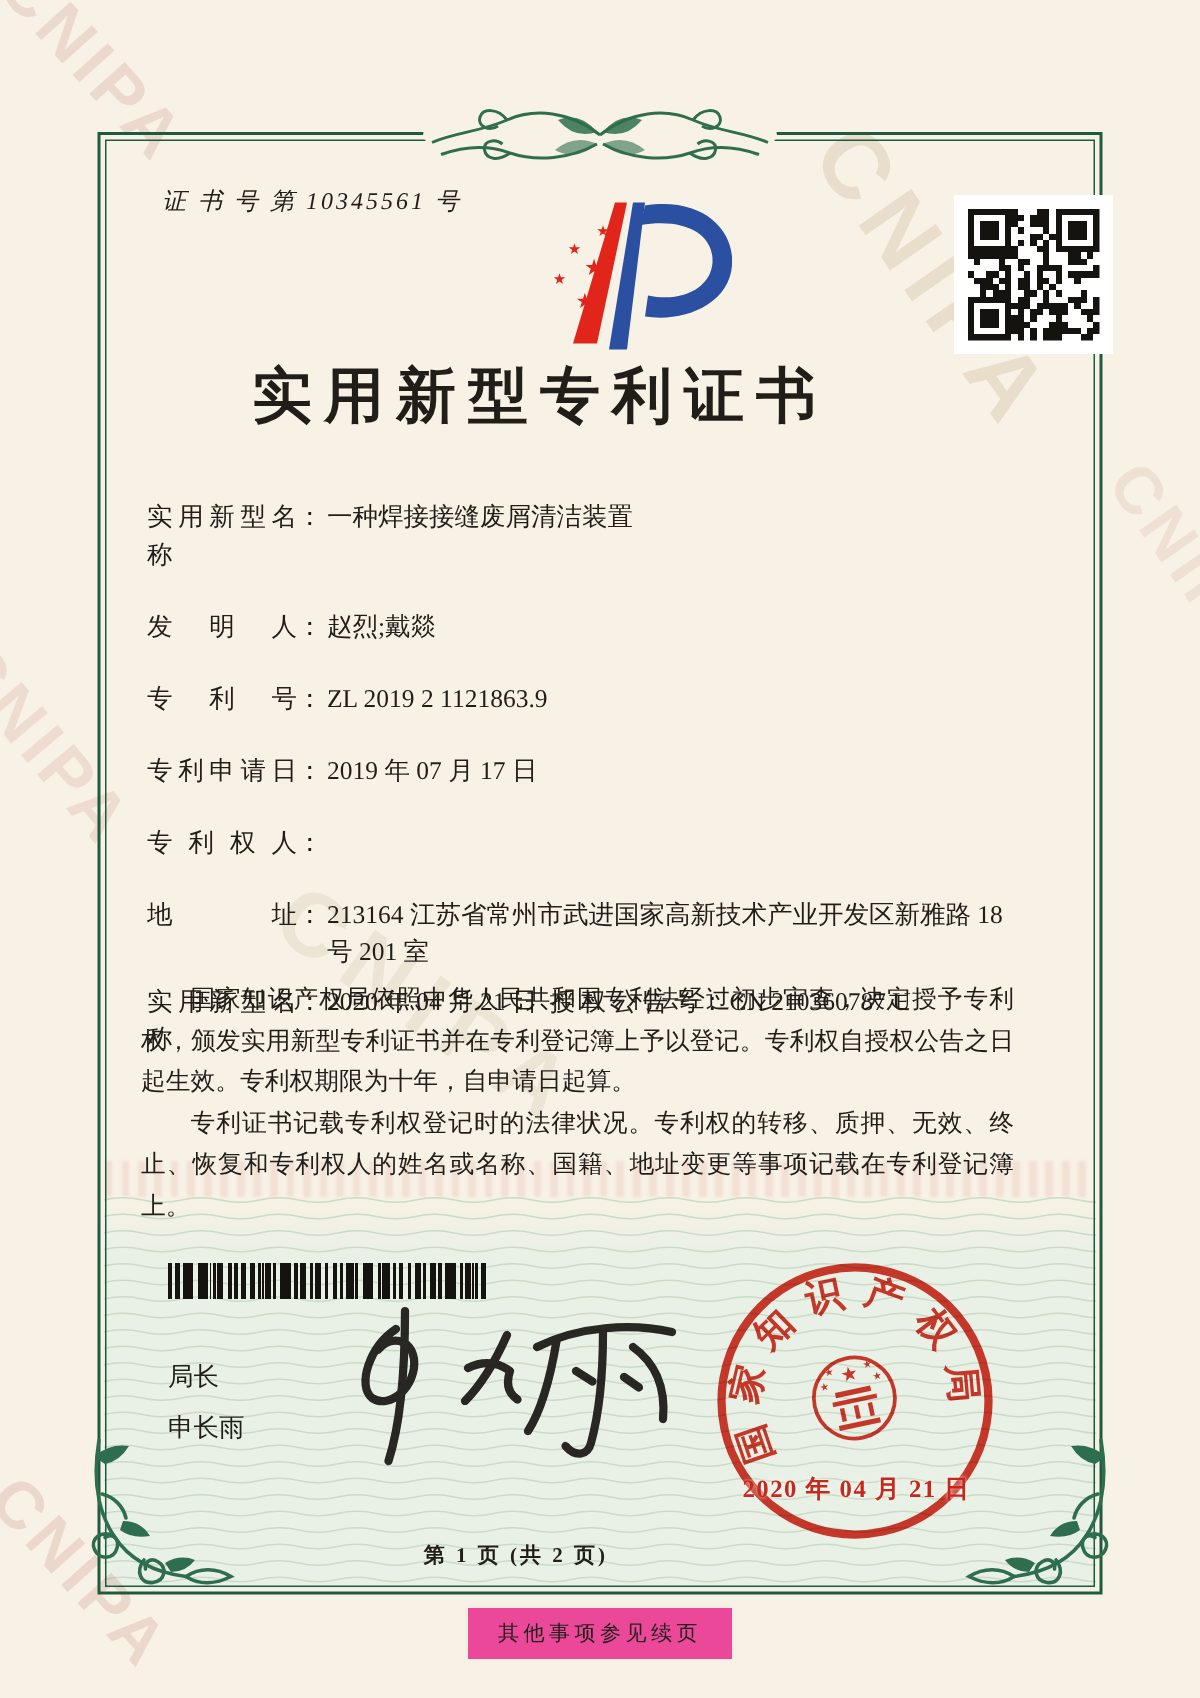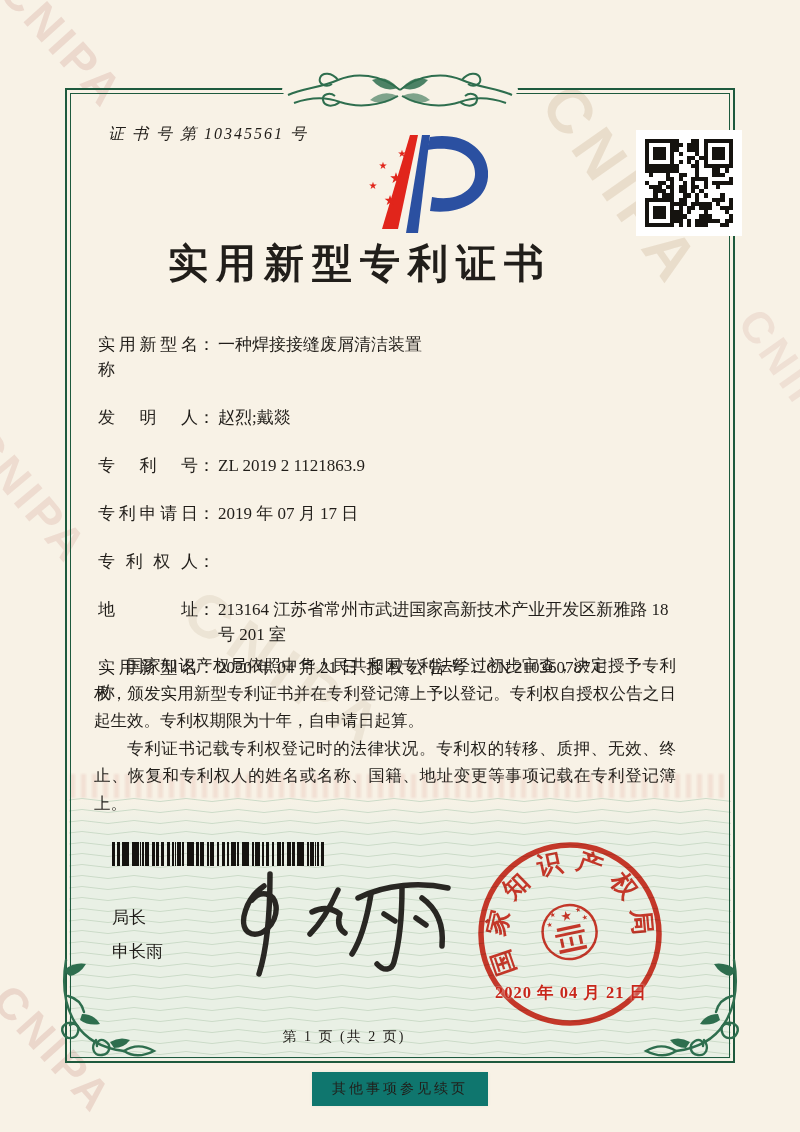--- a/index.html
+++ b/index.html
@@ -77,24 +77,24 @@
   .sig-name{left:112px;top:940px;font-size:17px;z-index:5;}
   .sig-hand{left:226px;top:866px;width:228px;height:114px;z-index:6;}
   
   .seal{left:472px;top:836px;width:196px;height:196px;z-index:6;opacity:.93;mix-blend-mode:multiply;}
   .seal-date{
     left:478px;top:982px;width:186px;text-align:center;z-index:7;
     font-size:16.5px;font-weight:bold;color:#c8271b;letter-spacing:1px;
     text-shadow:0 0 3px rgba(255,255,255,.9);
   }
   
-  .pagefoot{left:0;top:1028px;width:688px;text-align:center;font-size:14px;letter-spacing:2px;z-index:4;}
+  .pagefoot{left:0;top:1028px;width:688px;text-align:center;font-size:14px;letter-spacing:2px;z-index:4;font-weight:bold;}
   .contbox{
     left:50%;top:1072px;transform:translateX(-50%);z-index:4;
-    background:#0f766e;padding:8px 20px;font-size:14px;letter-spacing:3px;
+    background:#ec4899;padding:8px 20px;font-size:14px;letter-spacing:3px;
     box-shadow:0 0 4px rgba(0,0,0,.05);
   }
 </style>
 </head>
 <body>
 
 <span class="wm wm1">CNIPA</span>
 <span class="wm wm2">CNIPA</span>
 <span class="wm wm3">CNIPA</span>
 <span class="wm wm4">CNIPA</span>

